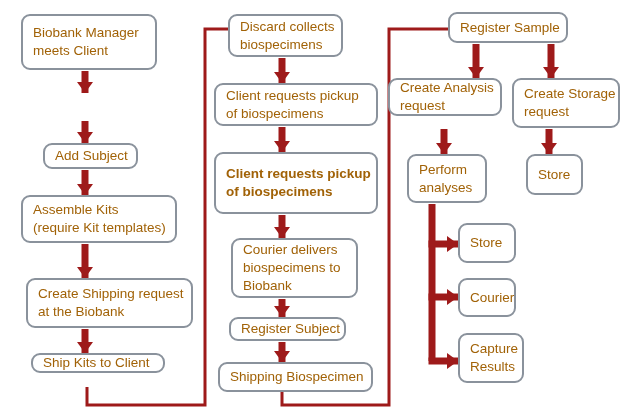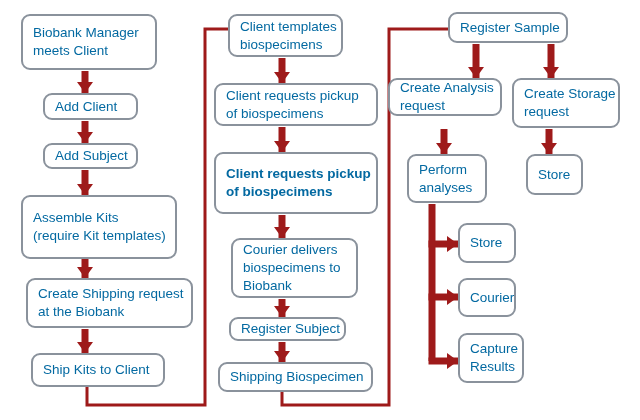--- a/index.html
+++ b/index.html
@@ -15,21 +15,21 @@
     position:absolute;
     box-sizing:border-box;
     background:#ffffff;
     border:2px solid #8a929c;
     border-radius:9px;
     display:flex;
     align-items:center;
     padding:0 10px;
     font-size:13.5px;
     line-height:1.32;
-    color:#0369a1;
+    color:#a16207;
     white-space:pre;
     z-index:1;
   }
   .node.bold{font-weight:700;}
   .edge{stroke:#9e1a1a;fill:none;}
   .edge.thick{stroke-width:7;}
   .edge.thin{stroke-width:3;}
 </style>
 </head>
 <body>
@@ -64,29 +64,28 @@
     <path class="edge thick" marker-end="url(#ah)" d="M428.5,244 L458,244"></path>
     <path class="edge thick" marker-end="url(#ah)" d="M428.5,297 L458,297"></path>
     <path class="edge thick" marker-end="url(#ah)" d="M428.5,361 L458,361"></path>
 
     <path class="edge thin" d="M87,387 L87,405 L205,405 L205,29 L228,29"></path>
     <path class="edge thin" d="M282,392 L282,405 L389,405 L389,29 L448,29"></path>
   </svg>
 
   <div class="node" style="left:21px;top:14px;width:136px;height:56px">Biobank Manager
 meets Client</div>
-  <div class="node" style="left:43px;top:93px;width:95px;height:27px">Add Client</div>
   <div class="node" style="left:43px;top:143px;width:95px;height:26px">Add Subject</div>
-  <div class="node" style="left:21px;top:195px;width:156px;height:64px">Assemble Kits
+  <div class="node" style="left:21px;top:195px;width:156px;height:48px">Assemble Kits
 (require Kit templates)</div>
   <div class="node" style="left:26px;top:278px;width:167px;height:50px">Create Shipping request
 at the Biobank</div>
-  <div class="node" style="left:31px;top:353px;width:134px;height:34px">Ship Kits to Client</div>
+  <div class="node" style="left:31px;top:353px;width:134px;height:20px">Ship Kits to Client</div>
 
-  <div class="node" style="left:228px;top:14px;width:115px;height:43px">Client templates
+  <div class="node" style="left:228px;top:14px;width:115px;height:43px">Discard collects
 biospecimens</div>
   <div class="node" style="left:214px;top:83px;width:164px;height:43px">Client requests pickup
 of biospecimens</div>
   <div class="node bold" style="left:214px;top:152px;width:164px;height:62px">Client requests pickup
 of biospecimens</div>
   <div class="node" style="left:231px;top:238px;width:127px;height:60px">Courier delivers
 biospecimens to
 Biobank</div>
   <div class="node" style="left:229px;top:317px;width:117px;height:24px">Register Subject</div>
   <div class="node" style="left:218px;top:362px;width:155px;height:30px">Shipping Biospecimen</div>

